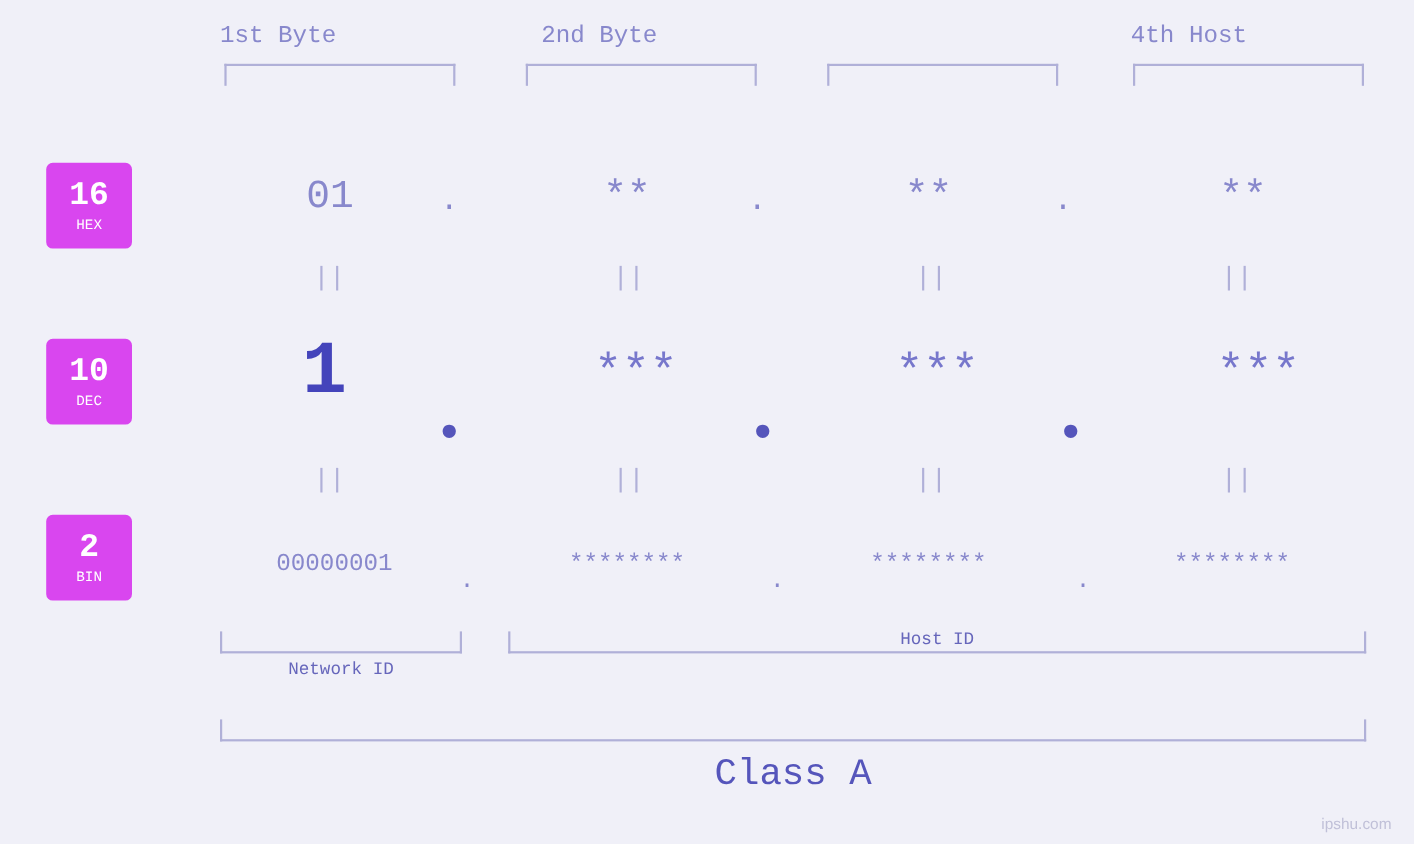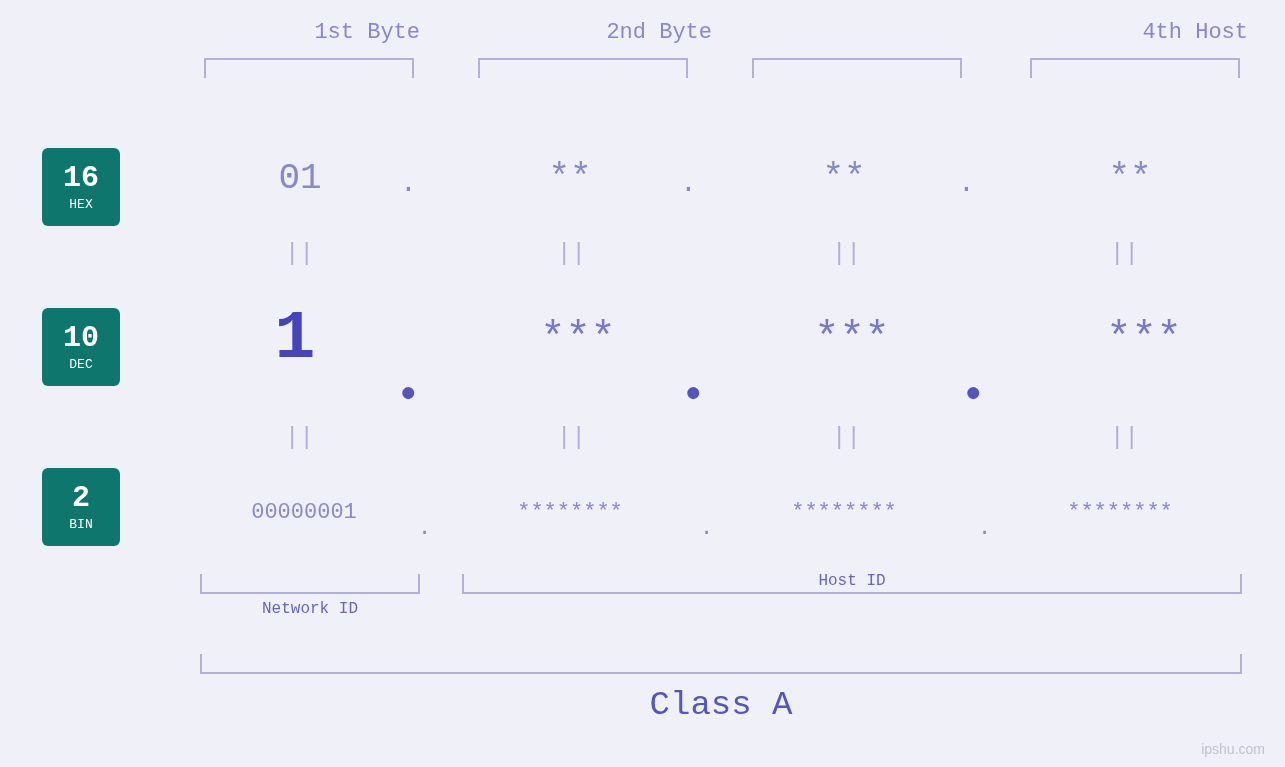--- a/index.html
+++ b/index.html
@@ -19,36 +19,36 @@
       width: 1285px;
       height: 767px;
     }
 
     
     .byte-hdr {
       position: absolute;
       color: #8888cc;
       font-size: 22px;
       font-family: 'Courier New', Courier, monospace;
-      text-align: right;
+      text-align: left;
     }
 
     
     .top-bracket {
       position: absolute;
       border: 2px solid #b0b0d8;
       border-bottom: none;
     }
 
     
     .badge {
       position: absolute;
       width: 78px;
       height: 78px;
-      background: #0f766e;
+      background: #d946ef;
       border-radius: 6px;
       display: flex;
       flex-direction: column;
       align-items: center;
       justify-content: center;
       color: white;
     }
 
     .badge-num {
       font-size: 30px;

